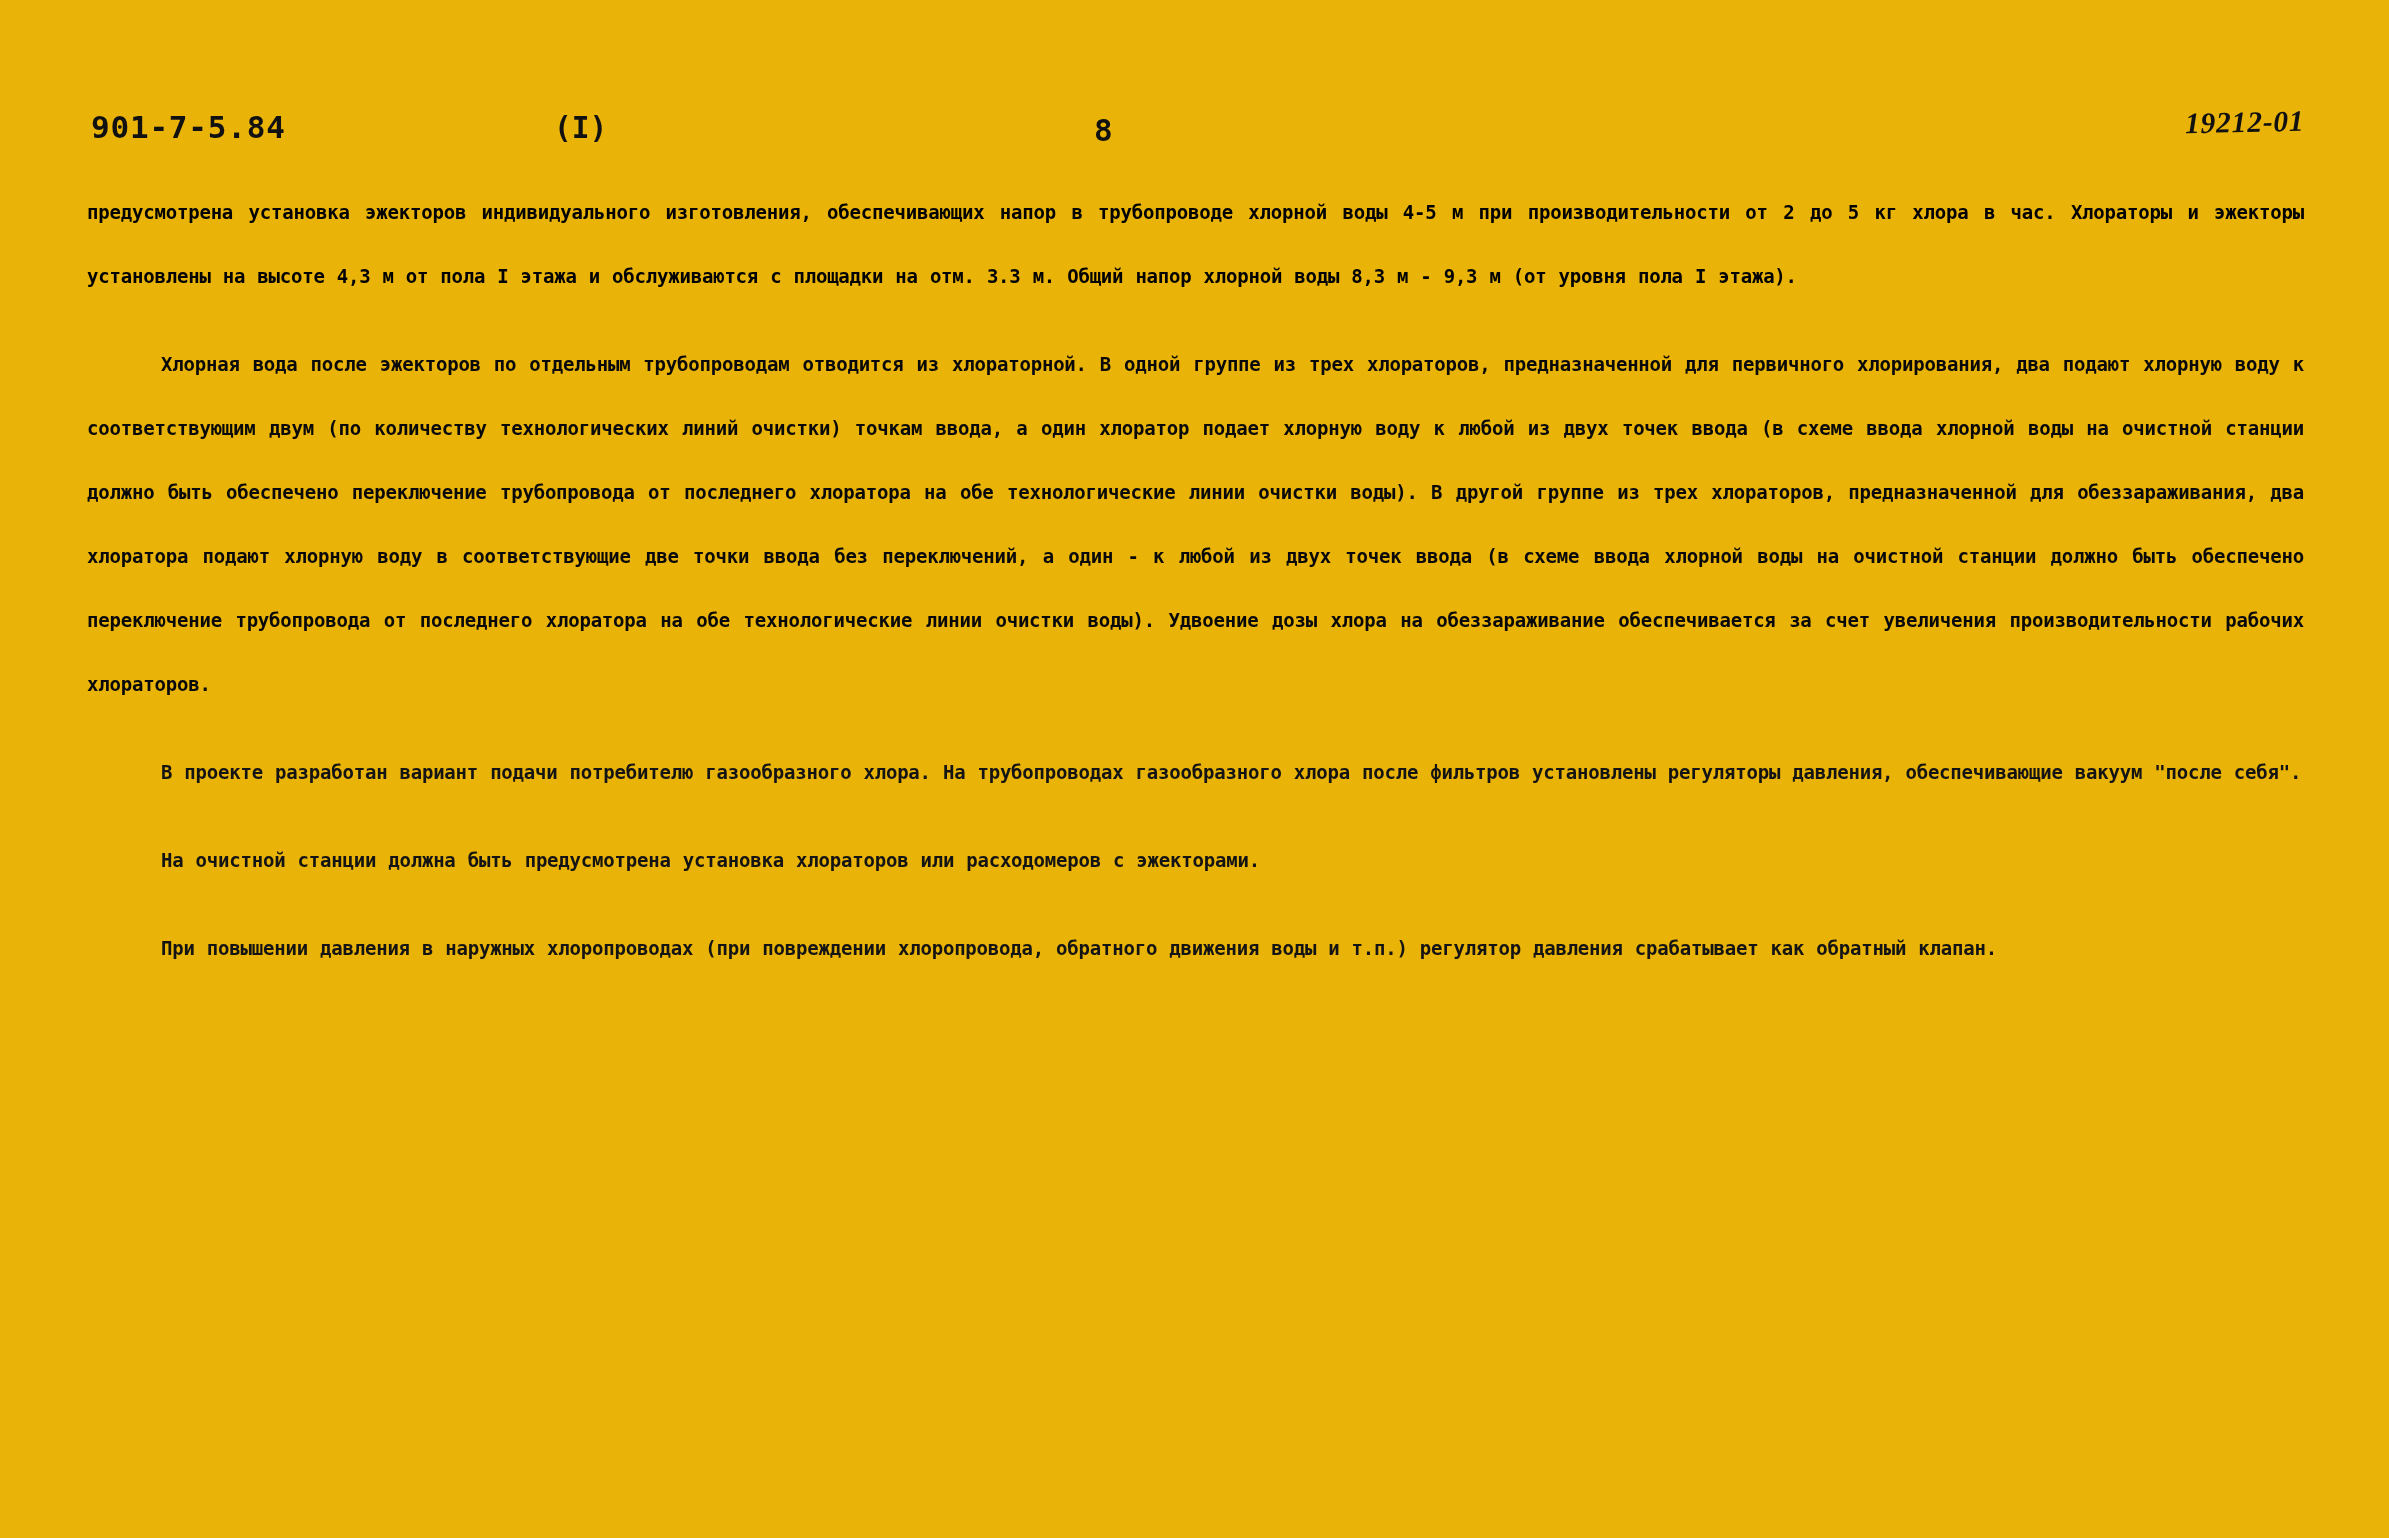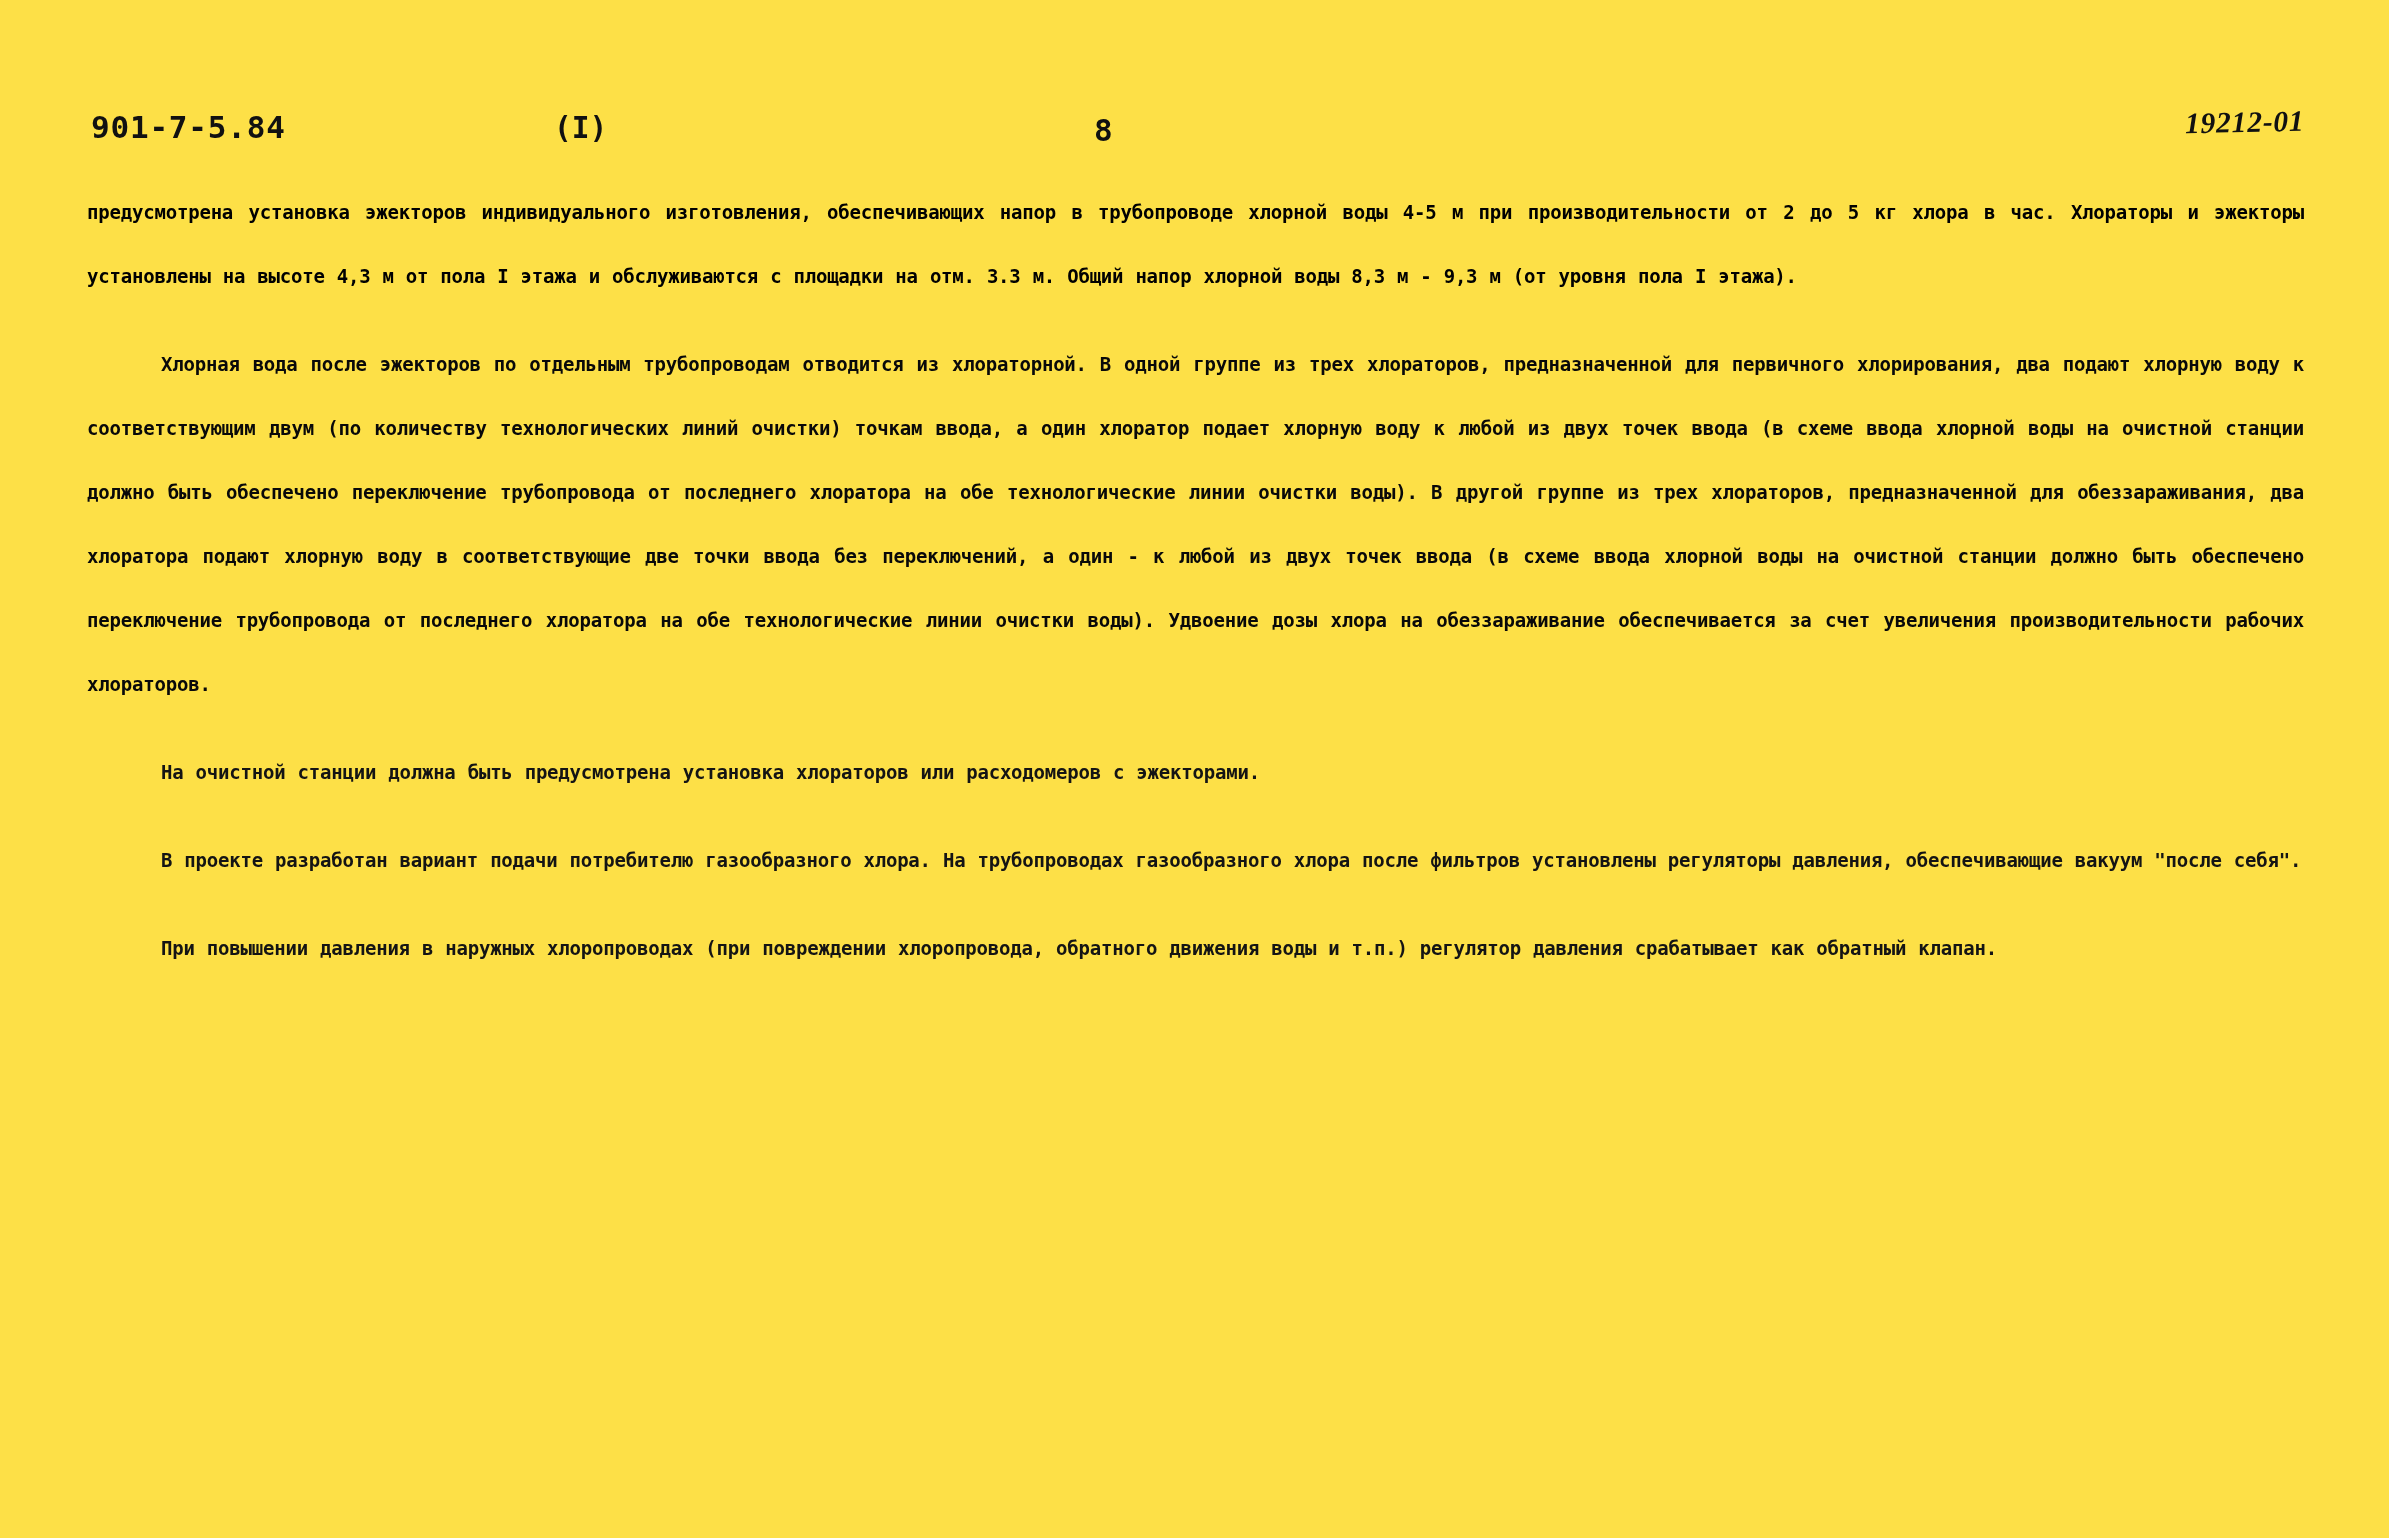--- a/index.html
+++ b/index.html
@@ -11,21 +11,21 @@
     width: 2389px;
     height: 1538px;
     font-family: "Liberation Serif", serif;
     color: #0d0d0d;
     overflow: hidden;
   }
   .page {
     position: relative;
     width: 2389px;
     height: 1538px;
-    background: #fde047;
+    background: #eab308;
     box-sizing: border-box;
     padding: 0;
   }
   
   .header {
     position: absolute;
     top: 109px;
     left: 0;
     width: 2389px;
     height: 47px;
@@ -107,19 +107,19 @@
   <div class="header">
     <div class="doc-code">901-7-5.84</div>
     <div class="sheet-part">(I)</div>
     <div class="page-number">8</div>
     <div class="stamp-number">19212-01</div>
   </div>
 
   <div class="body">
     <p>предусмотрена установка эжекторов индивидуального изготовления, обеспечивающих напор в трубопроводе хлорной воды 4-5 м при производительности от 2 до 5 кг хлора в час. Хлораторы и эжекторы установлены на высоте 4,3 м от пола I этажа и обслуживаются с площадки на отм. 3.3 м. Общий напор хлорной воды 8,3 м - 9,3 м (от уровня пола I этажа).</p>
     <p class="indent gap">Хлорная вода после эжекторов по отдельным трубопроводам отводится из хлораторной. В одной группе из трех хлораторов, предназначенной для первичного хлорирования, два подают хлорную воду к соответствующим двум (по количеству технологических линий очистки) точкам ввода, а один хлоратор подает хлорную воду к любой из двух точек ввода (в схеме ввода хлорной воды на очистной станции должно быть обеспечено переключение трубопровода от последнего хлоратора на обе технологические линии очистки воды). В другой группе из трех хлораторов, предназначенной для обеззараживания, два хлоратора подают хлорную воду в соответствующие две точки ввода без переключений, а один - к любой из двух точек ввода (в схеме ввода хлорной воды на очистной станции должно быть обеспечено переключение трубопровода от последнего хлоратора на обе технологические линии очистки воды). Удвоение дозы хлора на обеззараживание обеспечивается за счет увеличения производительности рабочих хлораторов.</p>
+    <p class="indent gap">В проекте разработан вариант подачи потребителю газообразного хлора. На трубопроводах газообразного хлора после фильтров установлены регуляторы давления, обеспечивающие вакуум "после себя".</p>
     <p class="indent gap">На очистной станции должна быть предусмотрена установка хлораторов или расходомеров с эжекторами.</p>
-    <p class="indent gap">В проекте разработан вариант подачи потребителю газообразного хлора. На трубопроводах газообразного хлора после фильтров установлены регуляторы давления, обеспечивающие вакуум "после себя".</p>
     <p class="indent gap">При повышении давления в наружных хлоропроводах (при повреждении хлоропровода, обратного движения воды и т.п.) регулятор давления срабатывает как обратный клапан.</p>
   </div>
 
 </div>
 
 
 </body></html>

